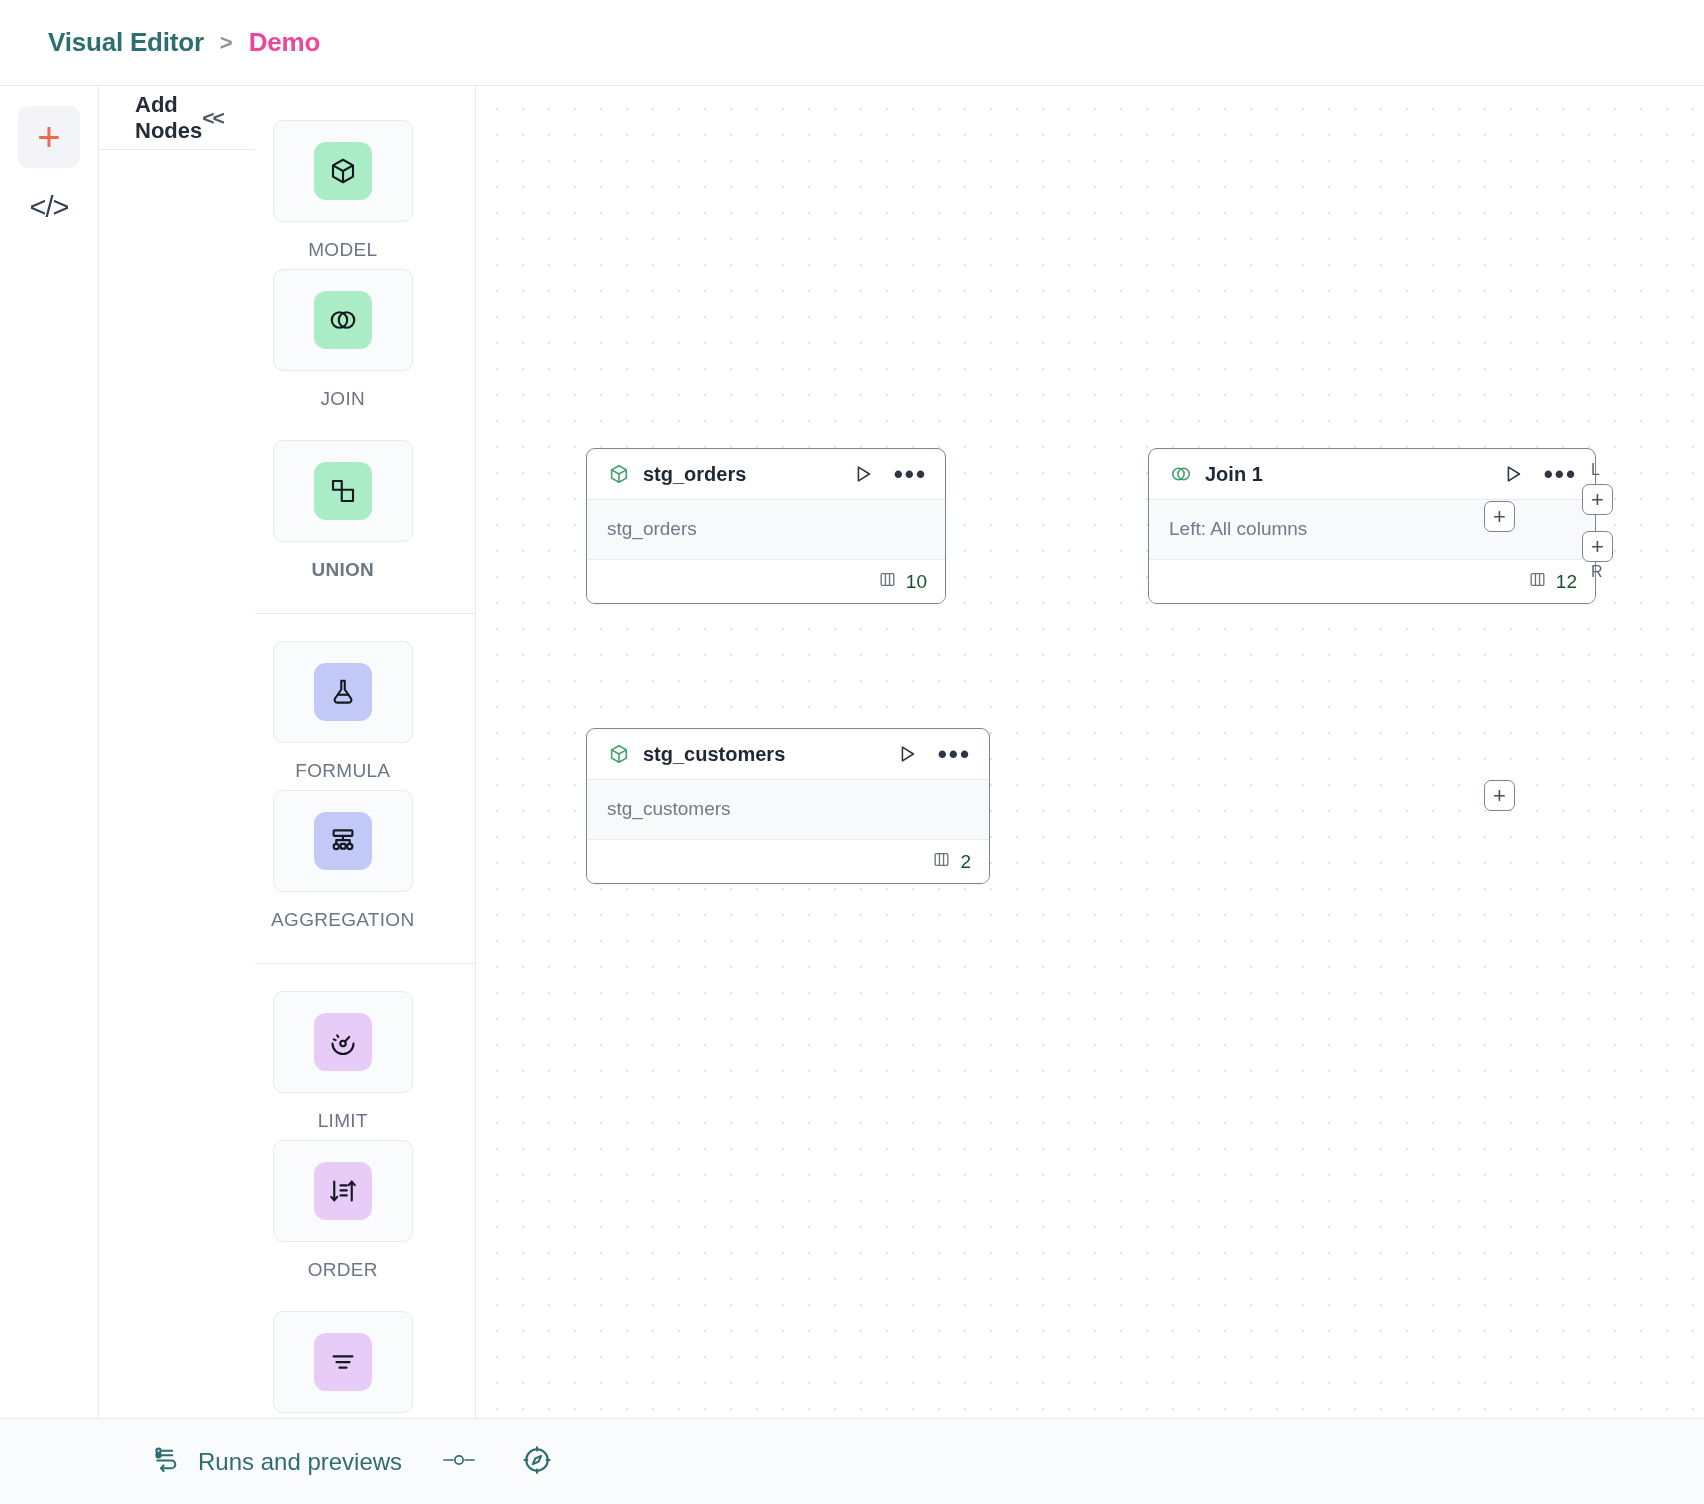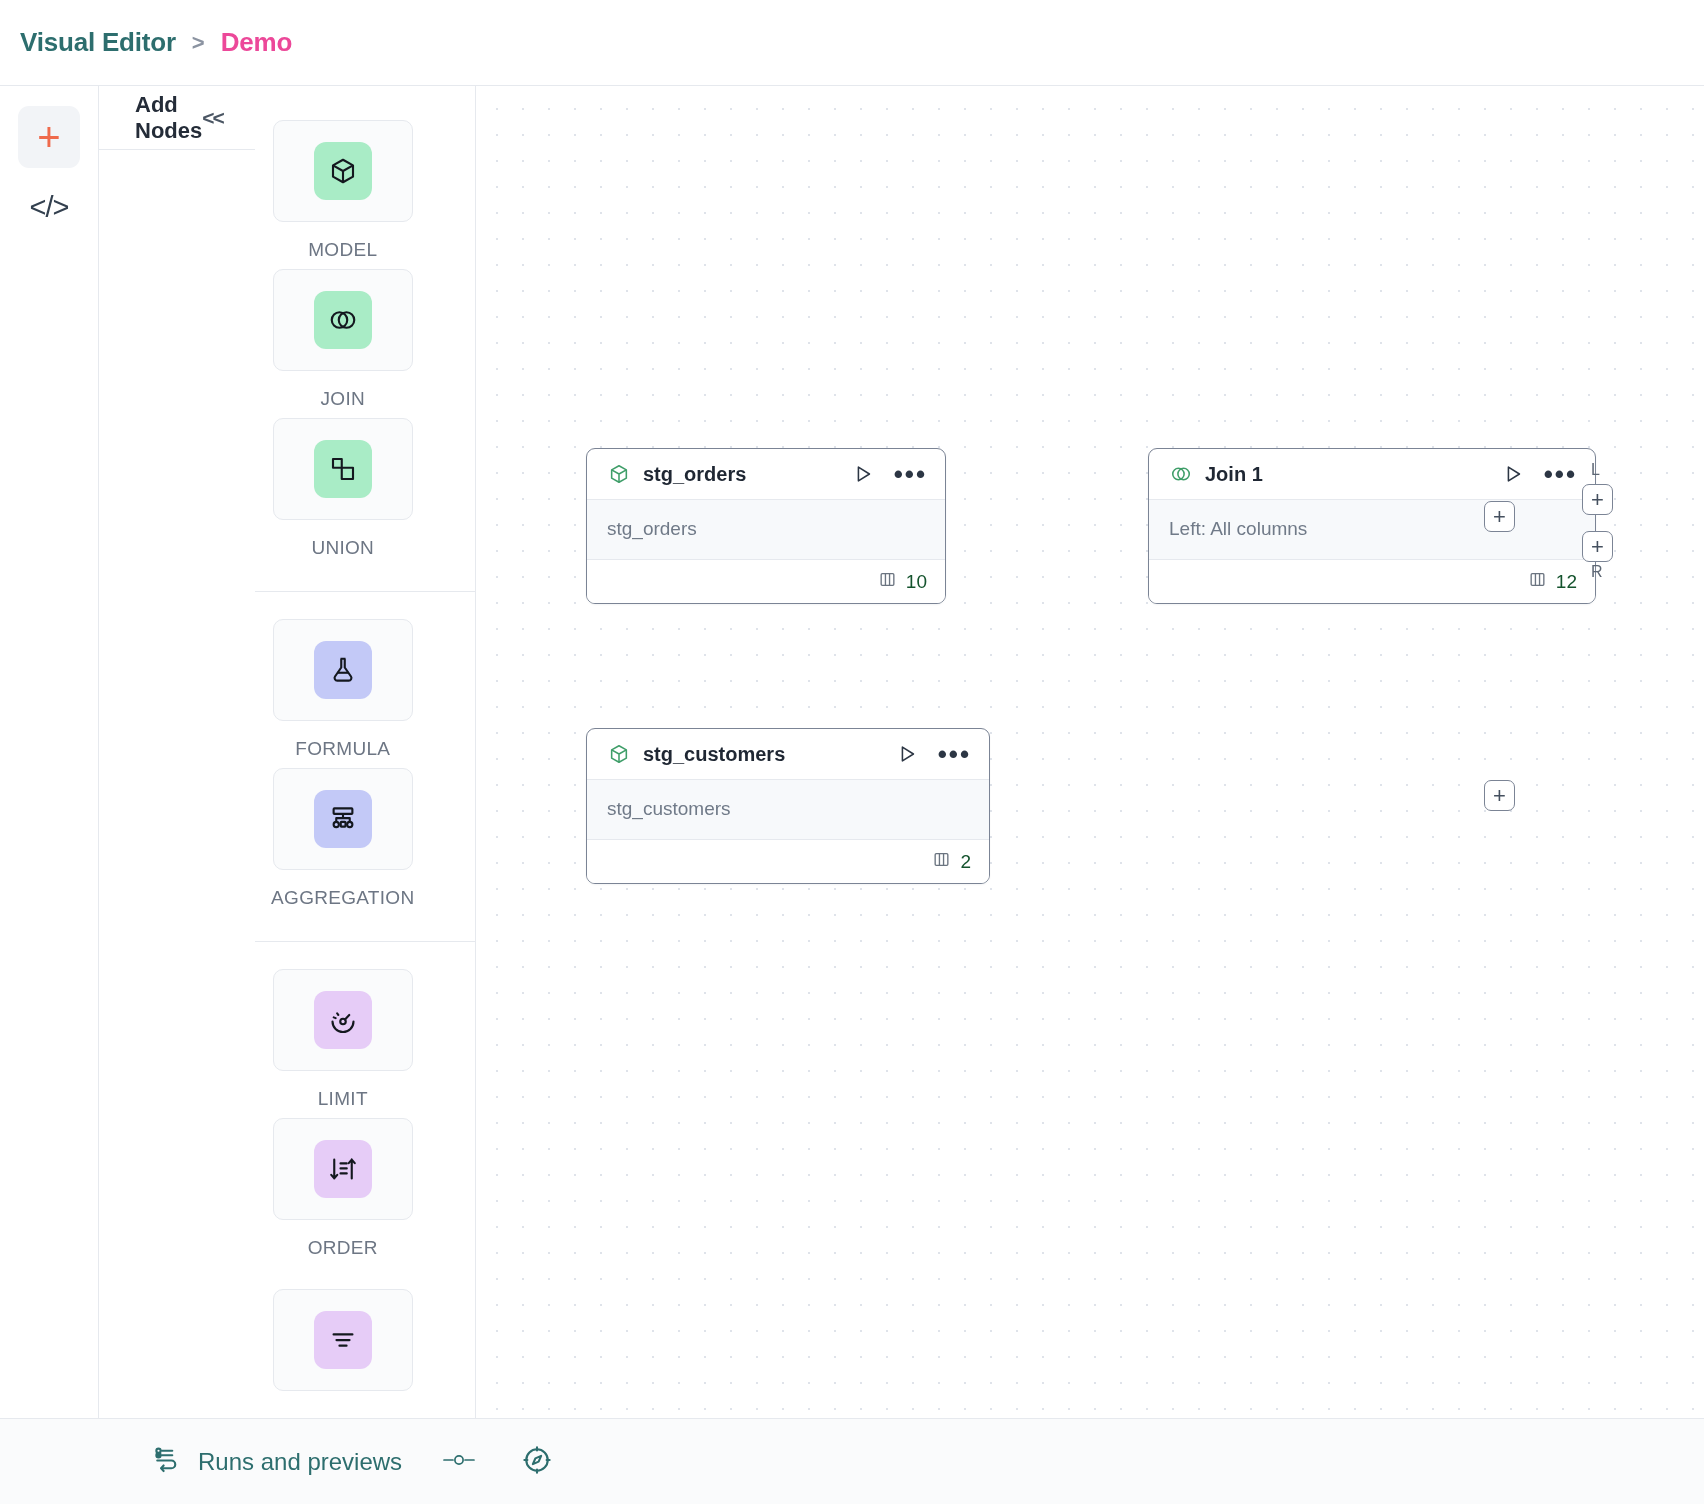--- a/index.html
+++ b/index.html
@@ -9,21 +9,21 @@
     background: #ffffff;
     color: #2f3c4f;
     overflow: hidden;
   }
   #app { width: 1704px; height: 1504px; display: flex; flex-direction: column; }
 
   
   .header {
     height: 86px; flex: 0 0 86px;
     display: flex; align-items: center;
-    padding-left: 20px;
+    padding-left: 48px;
     border-bottom: 1px solid #e6e9ee;
     background: #ffffff;
   }
   .bc-root { font-size: 26px; font-weight: bold; color: #2d6e6e; letter-spacing: -0.2px; }
   .bc-sep { font-size: 22px; color: #8b93a1; margin: 0 16px; font-weight: bold; }
   .bc-current { font-size: 26px; font-weight: bold; color: #ec4899; letter-spacing: -0.2px; }
 
   
   .body { flex: 1 1 auto; display: flex; min-height: 0; }
 
@@ -200,21 +200,21 @@
               <div class="tile-inner tile-green">
                 <svg width="30" height="30" viewBox="0 0 24 24" fill="none" stroke="#14181f" stroke-width="1.7">
                   <circle cx="9.2" cy="12" r="6.2"></circle>
                     <circle cx="14.8" cy="12" r="6.2"></circle>
                 </svg>
               </div>
             </div>
             <div class="node-label">JOIN</div>
           </div>
 
-          <div class="node-cell" style="">
+          <div class="node-cell" style="margin-top:22px;font-weight:bold;">
             <div class="node-tile">
               <div class="tile-inner tile-green">
                 <svg width="30" height="30" viewBox="0 0 24 24" fill="none" stroke="#14181f" stroke-width="1.7" stroke-linejoin="round">
                   <path d="M4 4h7v7h9v9h-9v-9H4V4z"></path>
                 </svg>
               </div>
             </div>
             <div class="node-label">UNION</div>
           </div>
         </div>

